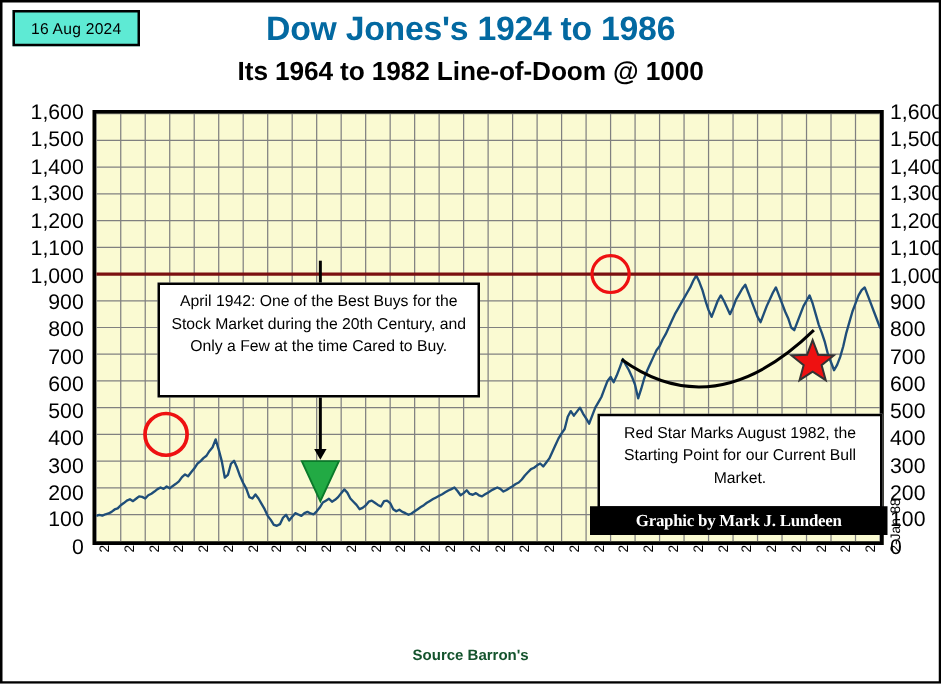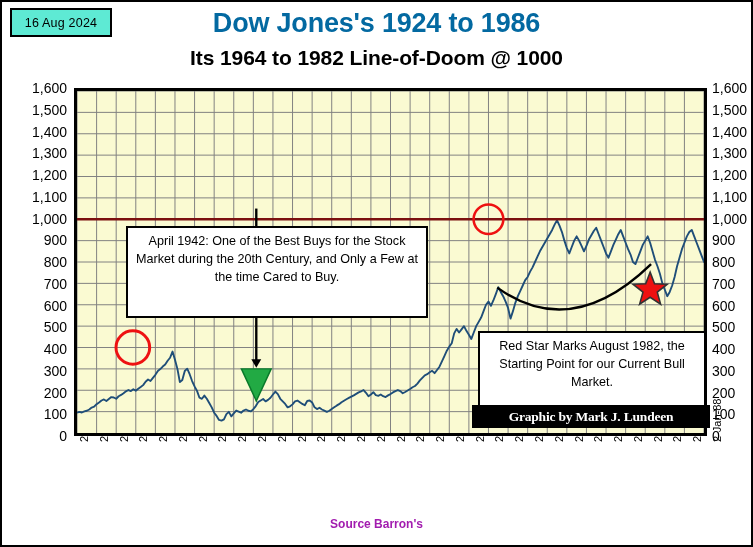--- a/index.html
+++ b/index.html
@@ -74,21 +74,21 @@
     position: absolute;
     left: 0; top: 0;
     width: 100%;
     height: 100%;
     display: block;
   }
 
   
   .ytick {
     position: absolute;
-    font-size: 14px;
+    font-size: 17px;
     color: #000;
     white-space: nowrap;
     line-height: 1;
   }
   .ytick-left  { right: 684px; text-align: right; }
   .ytick-right { left: 710px;  text-align: left;  }
 
   .xtick {
     position: absolute;
     font-size: 11px;
@@ -99,36 +99,36 @@
     line-height: 1;
   }
 
   #source-label {
     position: absolute;
     bottom: 14px;
     left: 0; right: 0;
     text-align: center;
     font-size: 12px;
     font-weight: bold;
-    color: #a21caf;
+    color: #14532d;
   }
 
   
   .callout {
     position: absolute;
     border: 2px solid #000;
     background: #ffffff;
     color: #000;
     text-align: center;
     font-size: 12.6px;
     line-height: 1.42;
     padding: 5px 8px;
     box-sizing: border-box;
   }
-  #callout-1942 { left: 124px; top: 224px; width: 302px; height: 92px; }
+  #callout-1942 { left: 124px; top: 224px; width: 258px; height: 92px; }
   #callout-1982 { left: 476px; top: 329px; width: 228px; height: 76px; }
 
   #signature-box {
     position: absolute;
     left: 470px;
     top: 403px;
     width: 238px;
     height: 23px;
     background: #000000;
     color: #ffffff;

